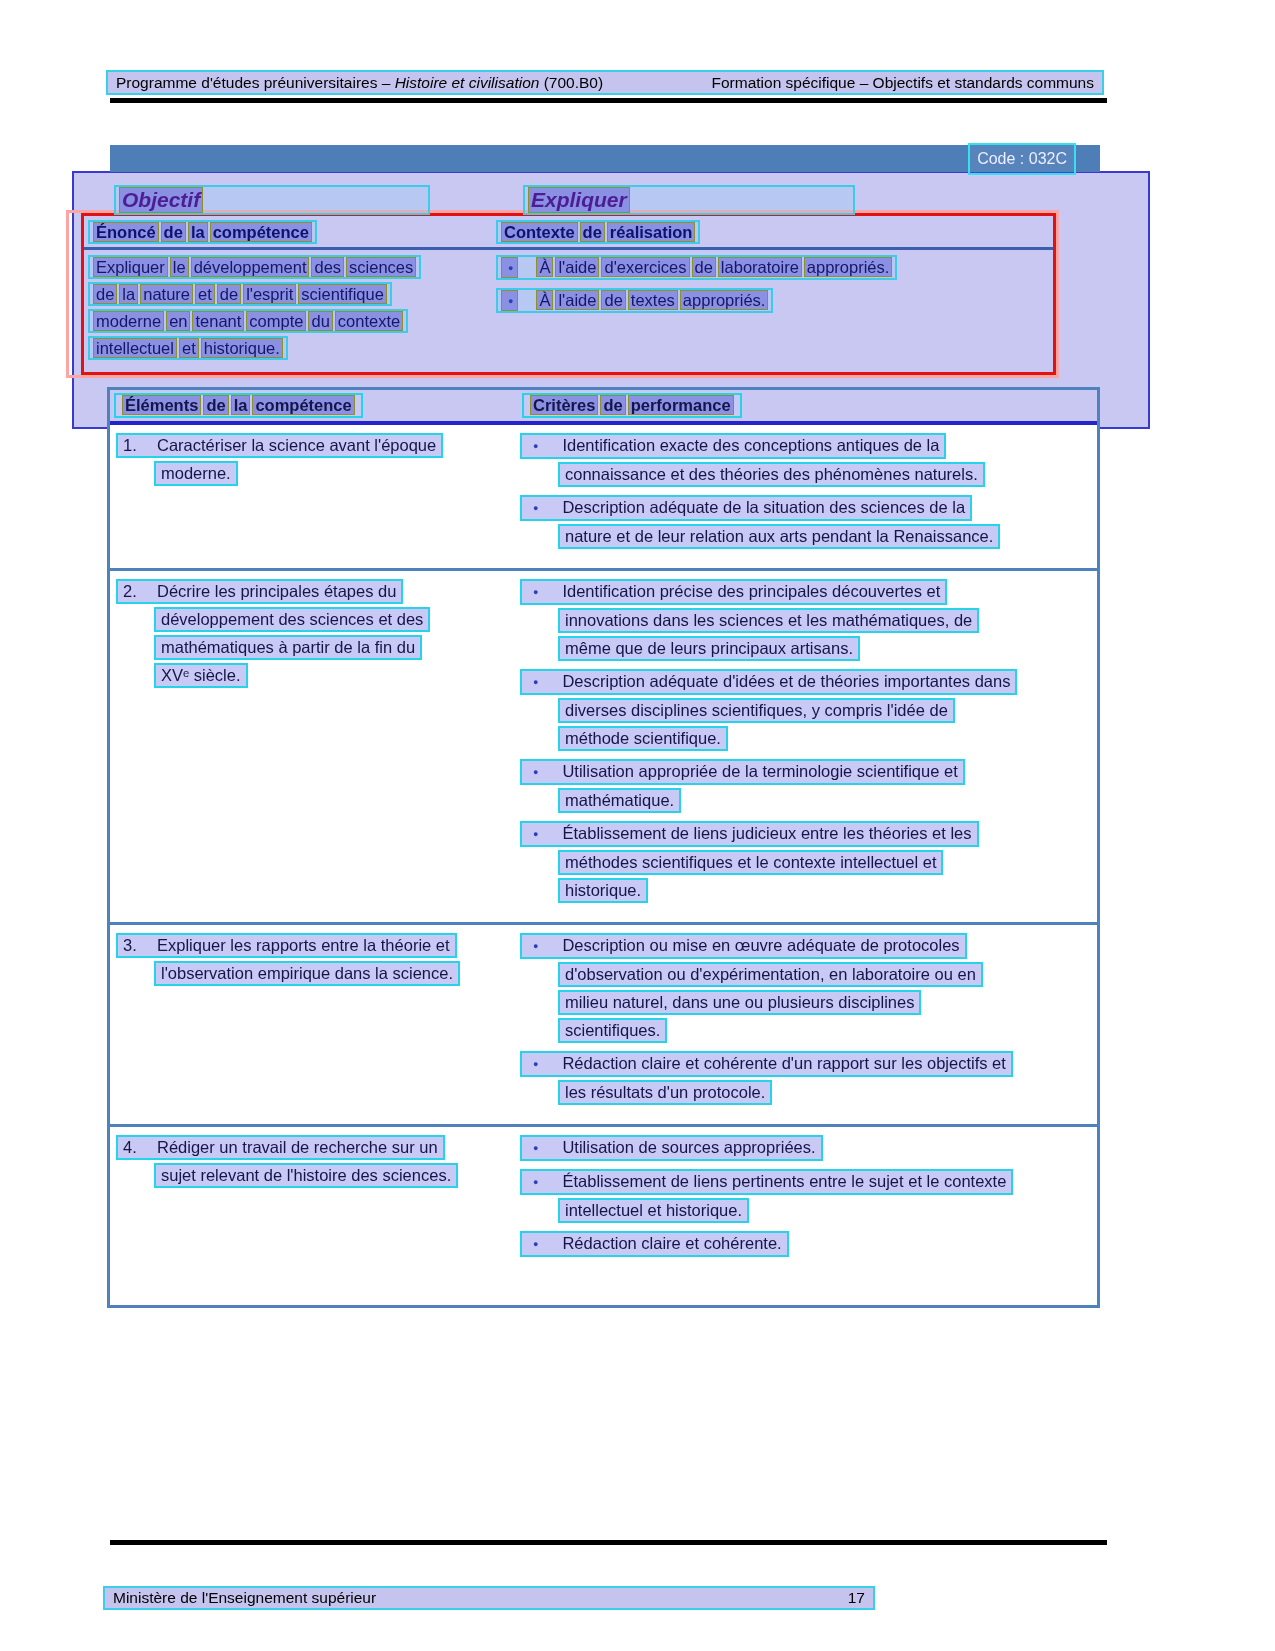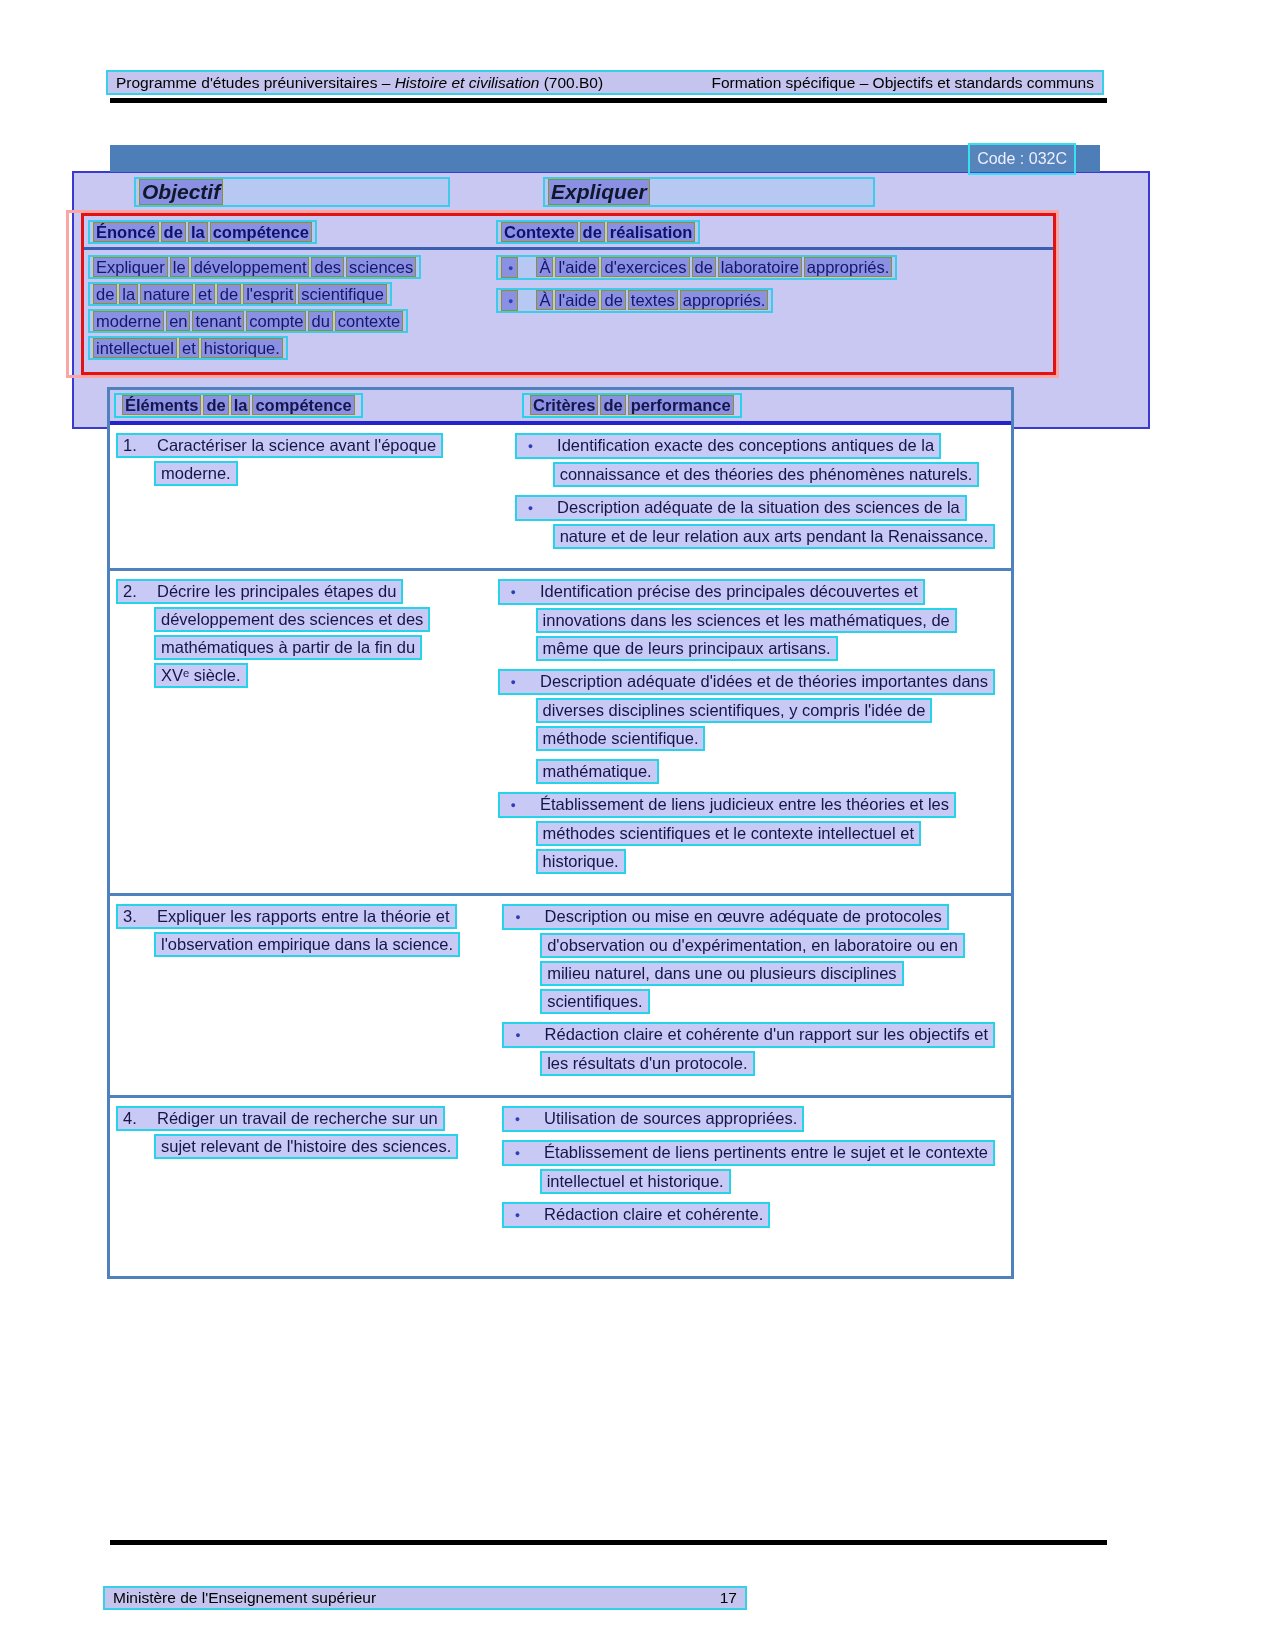--- a/index.html
+++ b/index.html
@@ -4,21 +4,21 @@
 <style>
   html,body{margin:0;padding:0;background:#ffffff;}
   #page{position:relative;width:1275px;height:1651px;background:#ffffff;overflow:hidden;
         font-family:"Liberation Sans", sans-serif;color:#16166a;}
 
   
   .run-bar{position:absolute;box-sizing:border-box;background:#c4c4ef;border:2px solid #38d0e8;
            display:flex;justify-content:space-between;align-items:center;
            font-size:15.5px;color:#000000;padding:0 8px;white-space:nowrap;}
   #page-header-bar{left:106px;top:70px;width:998px;height:25px;}
-  #page-footer-bar{left:103px;top:1586px;width:644px;height:24px;}
+  #page-footer-bar{left:103px;top:1586px;width:772px;height:24px;}
   .rule{position:absolute;background:#000000;}
   #top-rule{left:110px;top:98px;width:997px;height:5px;}
   #bottom-rule{left:110px;top:1540px;width:997px;height:5px;}
   .it{font-style:italic;}
 
   
   #banner{position:absolute;left:110px;top:145px;width:990px;height:27px;background:#4d7eb8;
           display:flex;justify-content:flex-end;align-items:center;z-index:2;}
   #code-box{box-sizing:border-box;border:2px solid #35e0f0;color:#eeeeff;font-size:16px;
             line-height:20px;padding:4px 7px;margin-right:24px;background:rgba(255,255,255,0.05);}
@@ -33,21 +33,21 @@
   .line-bar{display:block;width:fit-content;box-sizing:border-box;border:2px solid #3ccbe8;
             background:rgba(140,200,245,0.28);padding:0 2px;margin:0 0 3px 0;white-space:nowrap;
             line-height:20px;font-size:16.5px;}
   .w{display:inline-block;background:#8a90e2;border:1px solid #8f8f2e;padding:0 2px;margin:0 1px;
      line-height:18px;}
   .dot{display:inline-block;font-size:9px;color:#2a3fb8;vertical-align:2px;}
   .w-dot{padding:0 4px;}
 
   
   #objectif-row{position:relative;height:38px;}
-  .obj-label{position:absolute;top:5px;font-size:21px;font-weight:bold;font-style:italic;color:#0f172a;margin-left:20px;}
+  .obj-label{position:absolute;top:13px;font-size:21px;font-weight:bold;font-style:italic;color:#4c1d95;}
   #objectif-label{left:114px;}
   #standard-label{left:523px;}
   .obj-label .line-bar{line-height:25px;font-size:21px;}
   .obj-label .w{line-height:24px;}
   #objectif-label .line-bar{min-width:316px;}
   #standard-label .line-bar{min-width:332px;}
 
   
   #enonce-box{margin-left:66px;width:993px;box-sizing:border-box;border:3px solid #fca5a5;padding-left:12px;}
   #red-frame{border:3px solid #e01212;padding:3px 0 9px 0;}
@@ -57,21 +57,21 @@
   .hdr-right{left:412px;}
   .enonce-body{position:relative;display:flex;}
   #enonce-left{margin-left:4px;width:408px;}
   #enonce-right{flex:1;}
   .bullet-group{margin-bottom:8px;}
   .b1 .dot{margin:0 0 0 2px;}
   .t1-bullet-gap{display:inline-block;width:16px;}
 
   
   #spacer{height:9px;}
-  #table2{margin-left:107px;width:907px;box-sizing:border-box;border:3px solid #4f81bd;}
+  #table2{margin-left:107px;width:993px;box-sizing:border-box;border:3px solid #4f81bd;}
   .t2-header{position:relative;height:31px;border-bottom:4px solid #2424cc;}
   .t2-header .hdr-cell{top:3px;}
   .t2-row{background:#ffffff;display:flex;padding:8px 16px 11px 0;}
   .t2-row + .t2-row{border-top:3px solid #4f81bd;}
   .t2-row:last-child{padding-bottom:40px;}
   .t2-left{width:410px;padding-left:6px;box-sizing:border-box;}
   .t2-right{flex:1;}
   .t2 .line-bar, .bar2{display:block;width:fit-content;box-sizing:border-box;
       border:2px solid #26d4ea;background:#c9c9f5;padding:0 5px;margin:0 0 3px 0;
       line-height:21px;font-size:16.5px;color:#15154a;white-space:nowrap;}
@@ -177,20 +177,21 @@
                 <span class="bar2"><span class="dot">●</span>Identification précise des principales découvertes et</span>
                 <span class="bar2 cont">innovations dans les sciences et les mathématiques, de</span>
                 <span class="bar2 cont">même que de leurs principaux artisans.</span>
               </div>
               <div class="t2-bullet">
                 <span class="bar2"><span class="dot">●</span>Description adéquate d'idées et de théories importantes dans</span>
                 <span class="bar2 cont">diverses disciplines scientifiques, y compris l'idée de</span>
                 <span class="bar2 cont">méthode scientifique.</span>
               </div>
               <div class="t2-bullet">
+                <span class="bar2"><span class="dot">●</span>Utilisation appropriée de la terminologie scientifique et</span>
                 <span class="bar2 cont">mathématique.</span>
               </div>
               <div class="t2-bullet">
                 <span class="bar2"><span class="dot">●</span>Établissement de liens judicieux entre les théories et les</span>
                 <span class="bar2 cont">méthodes scientifiques et le contexte intellectuel et</span>
                 <span class="bar2 cont">historique.</span>
               </div>
             </div>
           </div>
           <div class="t2-row">

